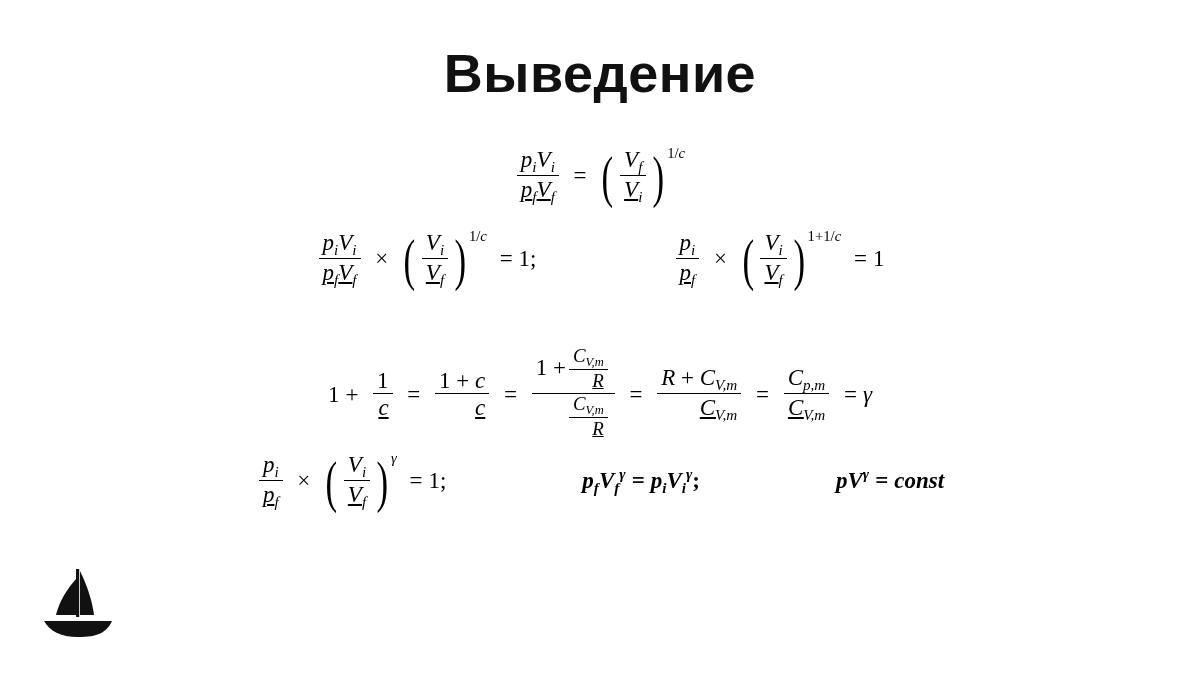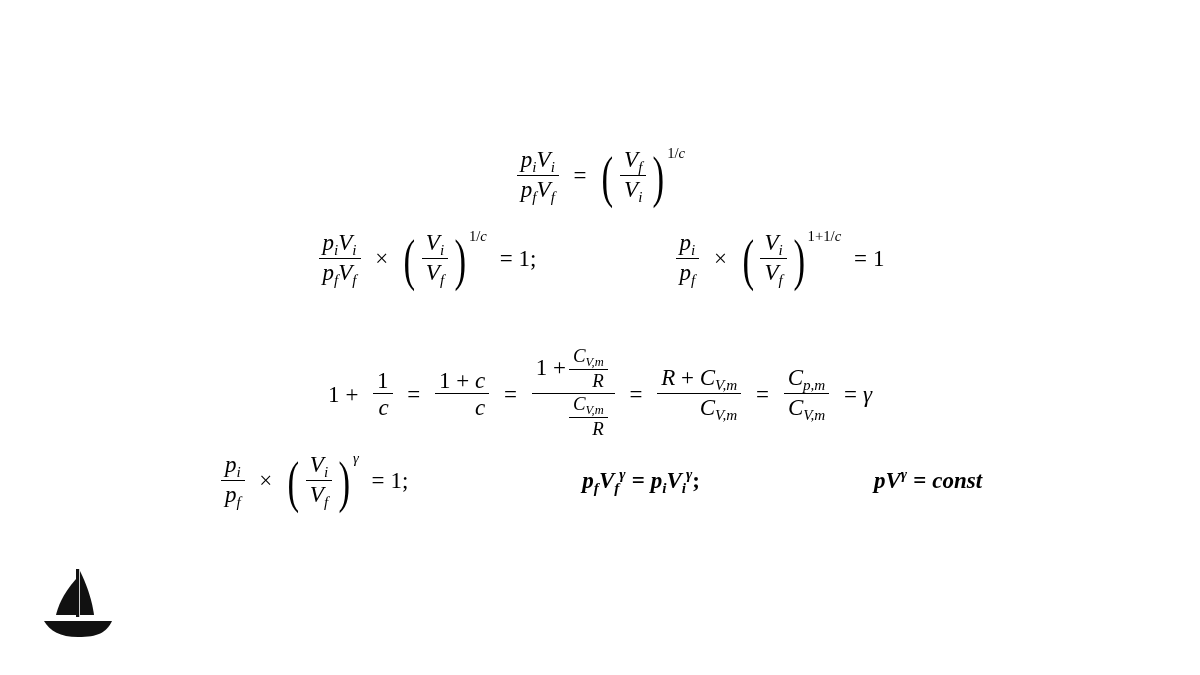--- a/index.html
+++ b/index.html
@@ -60,20 +60,21 @@
     margin: 0 3px;
   }
   .frac > .num {
     display: block;
     padding: 0 4px 1px 4px;
     border-bottom: 1.3px solid #000;
   }
   .frac > .den {
     display: block;
     padding: 2px 4px 0 4px;
+    text-decoration: underline;
   }
   .frac.small { font-size: 0.82em; }
 
   
   sub { font-size: 0.66em; font-style: italic; vertical-align: -0.32em; }
   sup { font-size: 0.66em; vertical-align: 0.62em; }
 
   
   .paren {
     display: inline-block;
@@ -97,37 +98,38 @@
     vertical-align: top;
     font-size: 0.64em;
     font-style: normal;
     position: relative;
     top: -0.25em;
     left: -1px;
   }
   .pexp i { font-style: italic; }
 
   .op { font-style: normal; margin: 0 6px; }
-  .bold { font-weight: bold; margin-left: 38px; }
+  .bold { font-weight: bold; }
   .bold .op { font-weight: bold; }
 
   
   .logo {
     position: absolute;
     left: 36px;
     bottom: 30px;
     width: 84px;
     height: 80px;
   }
 </style>
 </head>
 <body>
 
 <div class="slide">
 
+  <div class="slide-title">Выведение</div>
 
   <div class="row" style="top: 150px;">
     <span class="math">
       <span class="frac">
         <span class="num">p<sub>i</sub>V<sub>i</sub></span>
         <span class="den">p<sub>f</sub>V<sub>f</sub></span>
       </span>
       <span class="op">=</span>
       <span class="paren"><span class="pl">(</span><span class="inner"><span class="frac"><span class="num">V<sub>f</sub></span><span class="den">V<sub>i</sub></span></span></span><span class="pr">)</span><span class="pexp">1/<i>c</i></span></span>
     </span>

